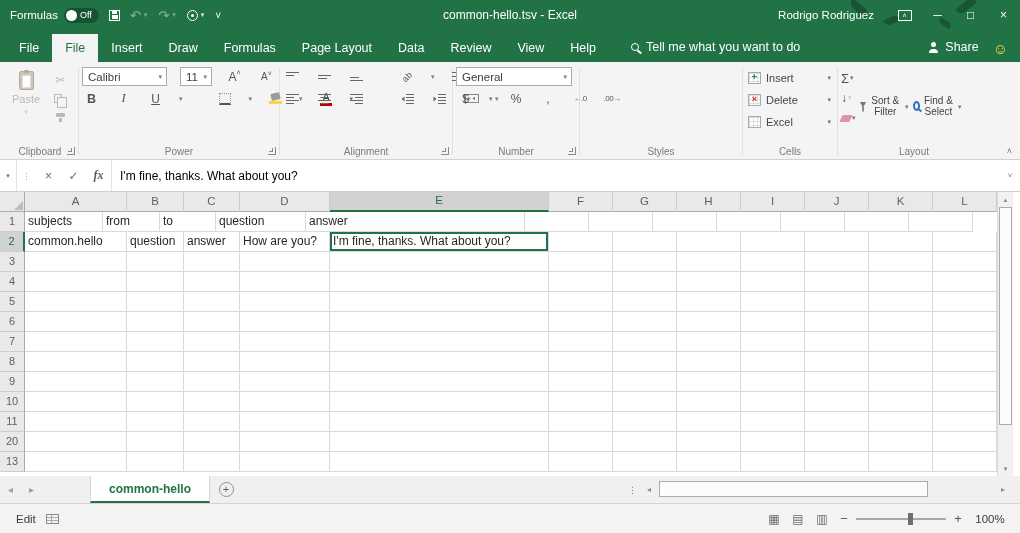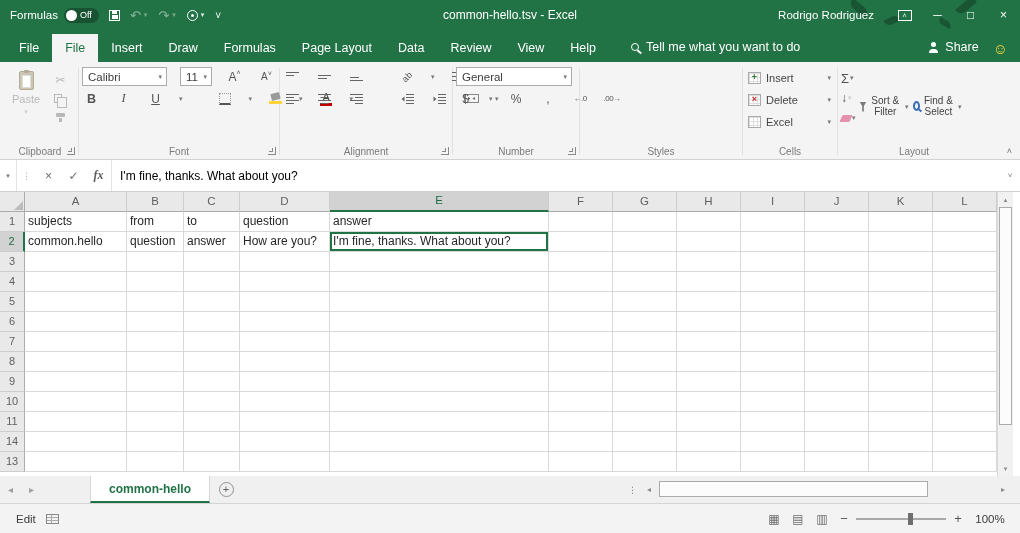--- a/index.html
+++ b/index.html
@@ -296,21 +296,21 @@
                 <i></i>
               </span>
             </span>
             <span class="arr">▾</span>
           <span class="sbtn">
               <span class="fontcolor-ico">A<i></i></span>
             </span>
             <span class="arr">▾</span>
         </div>
       </div>
-      <div class="rg-label">Font</div>
+      <div class="rg-label">Power</div>
       <span class="launcher"></span>
     </div>
     <div class="rg-sep"></div>
 
     <div class="rgroup" style="width:172px">
       <div class="rg-body col">
         <div class="frow">
           <span class="sbtn">
               <svg width="13" height="11">
                 <path d="M0 1.5h13M0 4.5h8" stroke="#666" fill="none"></path>
@@ -489,21 +489,21 @@
           <div class="g-colhead" style="width:64px">F</div>
           <div class="g-colhead" style="width:64px">G</div>
           <div class="g-colhead" style="width:64px">H</div>
           <div class="g-colhead" style="width:64px">I</div>
           <div class="g-colhead" style="width:64px">J</div>
           <div class="g-colhead" style="width:64px">K</div>
           <div class="g-colhead" style="width:64px">L</div>
         </div>
         <div class="g-row">
           <div class="g-rowhead">1</div>
-          <div class="g-cell" style="width:102px">subjects</div>
+          <div class="g-cell" style="width:78px">subjects</div>
           <div class="g-cell" style="width:57px">from</div>
           <div class="g-cell" style="width:56px">to</div>
           <div class="g-cell" style="width:90px">question</div>
           <div class="g-cell" style="width:219px">answer</div>
           <div class="g-cell" style="width:64px"></div>
           <div class="g-cell" style="width:64px"></div>
           <div class="g-cell" style="width:64px"></div>
           <div class="g-cell" style="width:64px"></div>
           <div class="g-cell" style="width:64px"></div>
           <div class="g-cell" style="width:64px"></div>
@@ -653,21 +653,21 @@
           <div class="g-cell" style="width:219px"></div>
           <div class="g-cell" style="width:64px"></div>
           <div class="g-cell" style="width:64px"></div>
           <div class="g-cell" style="width:64px"></div>
           <div class="g-cell" style="width:64px"></div>
           <div class="g-cell" style="width:64px"></div>
           <div class="g-cell" style="width:64px"></div>
           <div class="g-cell" style="width:64px"></div>
         </div>
         <div class="g-row">
-          <div class="g-rowhead">14</div>
+          <div class="g-rowhead">20</div>
           <div class="g-cell" style="width:102px"></div>
           <div class="g-cell" style="width:57px"></div>
           <div class="g-cell" style="width:56px"></div>
           <div class="g-cell" style="width:90px"></div>
           <div class="g-cell" style="width:219px"></div>
           <div class="g-cell" style="width:64px"></div>
           <div class="g-cell" style="width:64px"></div>
           <div class="g-cell" style="width:64px"></div>
           <div class="g-cell" style="width:64px"></div>
           <div class="g-cell" style="width:64px"></div>

